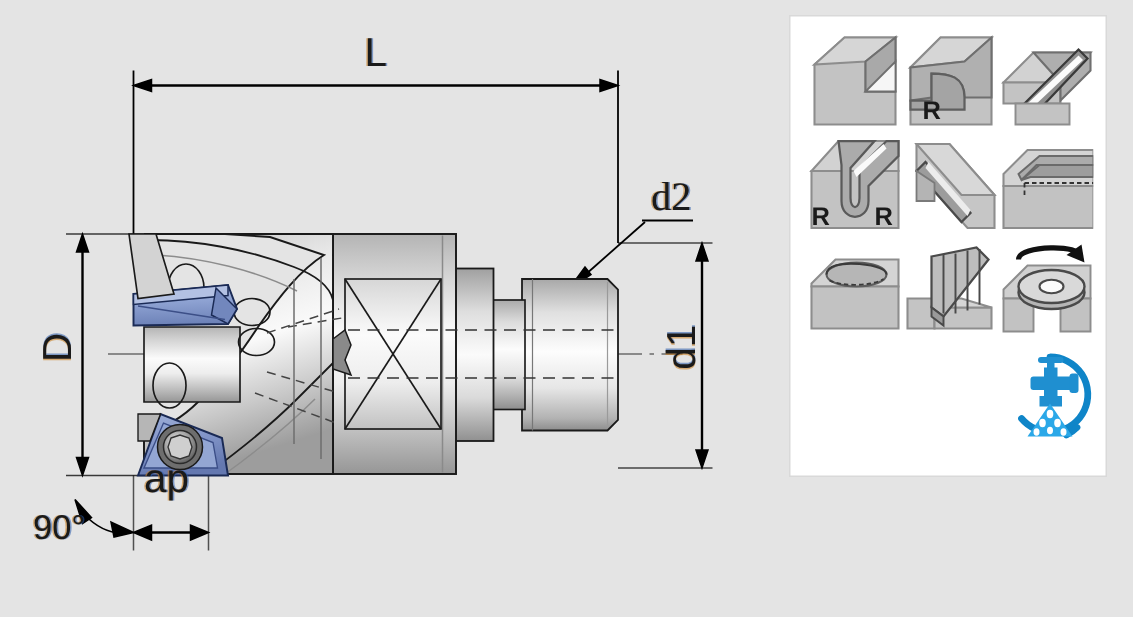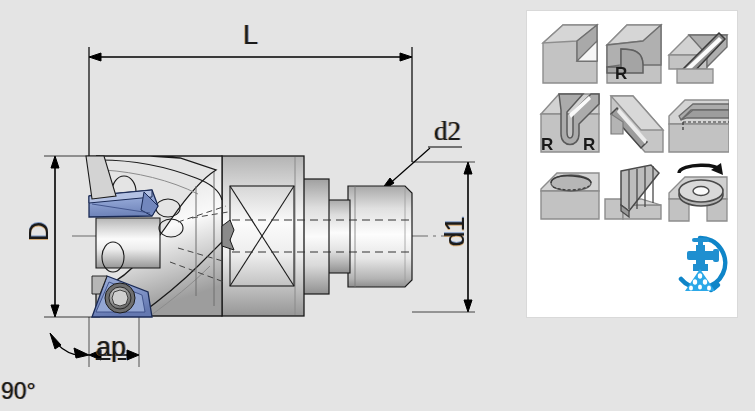--- a/index.html
+++ b/index.html
@@ -271,23 +271,23 @@
     </svg>
 
     <div class="dim-label" style="left:243px; top:22px;">L</div>
 
     <div class="dim-label rot" style="left:24px; top:218px; width:30px; text-align:center;">D</div>
 
     <div class="dim-label rot" style="left:433px; top:218px; width:44px; text-align:center;">d1</div>
 
     <div class="dim-label" style="left:434px; top:118px;font-family:Liberation Serif, serif;">d2</div>
 
-    <div class="dim-label" style="left:96px; top:334px;text-decoration:underline;">ap</div>
-
-    <div class="dim-label small" style="left:1px; top:340px;margin-top:40px;">90°</div>
+    <div class="dim-label" style="left:96px; top:306px;">ap</div>
+
+    <div class="dim-label small" style="left:22px; top:340px;">90°</div>
   </div>
 
   <div id="icon-panel">
     <div class="icon-grid">
 
       <div class="icon-cell">
         <svg width="62" height="66" viewBox="0 0 62 66">
           <path d="M4 22 L24 4 L58 4 L58 20 L38 20 L38 40 L58 40 L58 62 L4 62 Z" fill="#c3c3c3" stroke="#8d8d8d" stroke-width="1.4"></path>
           <path d="M24 4 L58 4 L38 20 L4 22 Z" fill="#d6d6d6" stroke="#8d8d8d" stroke-width="1.4"></path>
           <path d="M38 20 L58 4 L58 40 L38 40 Z" fill="#a9a9a9" stroke="#6f6f6f" stroke-width="1.4"></path>

